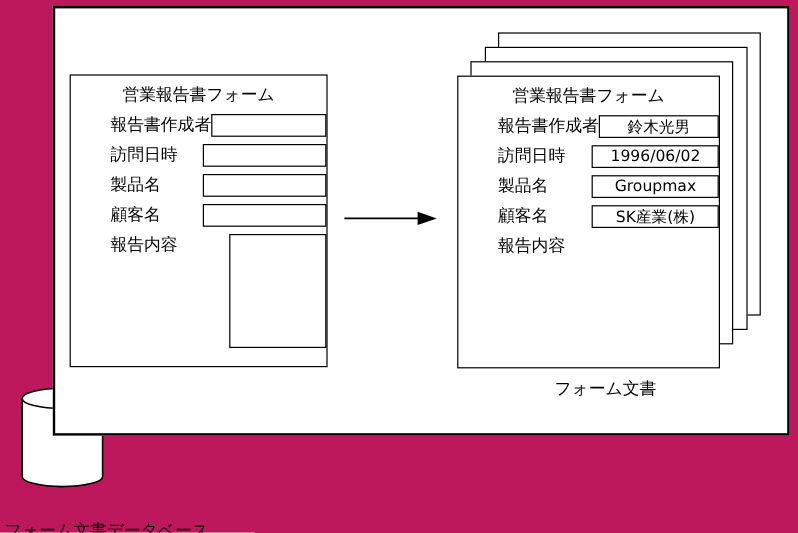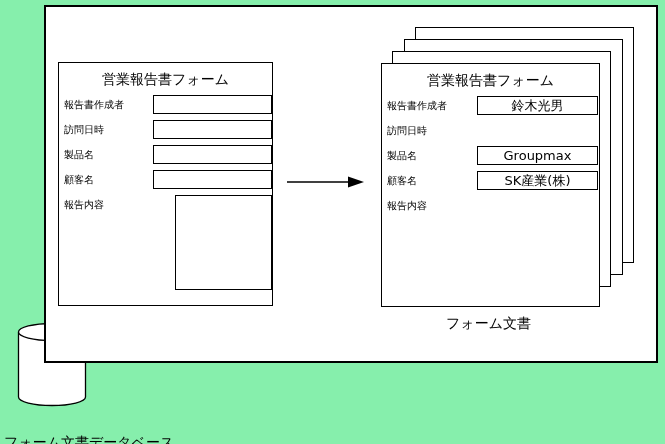--- a/index.html
+++ b/index.html
@@ -1,18 +1,18 @@
 <!DOCTYPE html>
 <html><head>
 <meta charset="utf-8">
 <style>
   html,body { margin:0; padding:0; background:#ffffff; }
   body { font-family:"DejaVu Sans","Liberation Sans",sans-serif; color:#000; }
   #canvas {
-    position:relative; width:665px; height:444px; background:#86efac; overflow:hidden;
+    position:relative; width:665px; height:444px; background:#be185d; overflow:hidden;
   }
   
   #db-cyl { position:absolute; left:14px; top:321px; z-index:1; }
   
   #frame {
     position:absolute; left:44px; top:5px; width:610px; height:354px;
     background:#fff; border:2px solid #000; z-index:2;
   }
   
   .sheet {
@@ -29,36 +29,36 @@
     box-sizing:content-box; padding-top:8px;
   }
   #form-left  { left:58px;  top:62px; }
   #form-right { left:381px; top:63px; width:217px; }
   .form-title {
     height:16px; line-height:16px; margin-bottom:8px;
     text-align:center; font-size:14px;
   }
   .frow { display:flex; align-items:center; margin:0 0 6px 5px; height:19px; }
   .frow.last { height:auto; align-items:flex-start;gap:40px; }
-  .flabel { width:90px; font-size:10px; line-height:19px; white-space:nowrap; }
+  .flabel { width:90px; font-size:14px; line-height:19px; white-space:nowrap;margin-left:28px; }
   .finput {
     box-sizing:border-box; width:121px; height:19px; border:1px solid #000;
     font-size:13px; display:flex; align-items:center; justify-content:center;
     overflow:hidden; white-space:nowrap;
   }
   .finput.ftext {
     display:block; height:95px; padding:2px 3px;
     white-space:pre-line; line-height:18px; text-align:left;
   }
   
   #arrow { position:absolute; left:286px; top:175px; z-index:4; }
   
   .caption { position:absolute; z-index:4; font-size:14px; text-align:center; }
   #caption-form { left:58px; top:315px; width:215px; }
-  #caption-doc  { left:379px; top:315px; width:219px; }
+  #caption-doc  { left:395px; top:315px; width:219px; }
   #db-label { position:absolute; left:4px; top:434px; font-size:14px; z-index:4; white-space:nowrap; }
 </style>
 </head>
 <body>
 
 <div id="canvas">
 
   <svg id="db-cyl" width="76" height="88" viewBox="0 0 76 88">
     <path d="M4.5 11 L4.5 76 A33.5 8.5 0 0 0 71.5 76 L71.5 11" fill="#ffffff" stroke="#000000" stroke-width="1.3"></path>
     <ellipse cx="38" cy="11" rx="33.5" ry="8.5" fill="#ffffff" stroke="#000000" stroke-width="1.3"></ellipse>
@@ -100,20 +100,21 @@
   <div id="sheet-2" class="sheet"></div>
 
   <div id="form-right" class="form-box">
     <div class="form-title">営業報告書フォーム</div>
     <div class="frow">
       <span class="flabel">報告書作成者</span>
       <span class="finput">鈴木光男</span>
     </div>
     <div class="frow">
       <span class="flabel">訪問日時</span>
+      <span class="finput">1996/06/02</span>
     </div>
     <div class="frow">
       <span class="flabel">製品名</span>
       <span class="finput">Groupmax</span>
     </div>
     <div class="frow">
       <span class="flabel">顧客名</span>
       <span class="finput">SK産業(株)</span>
     </div>
     <div class="frow last">

